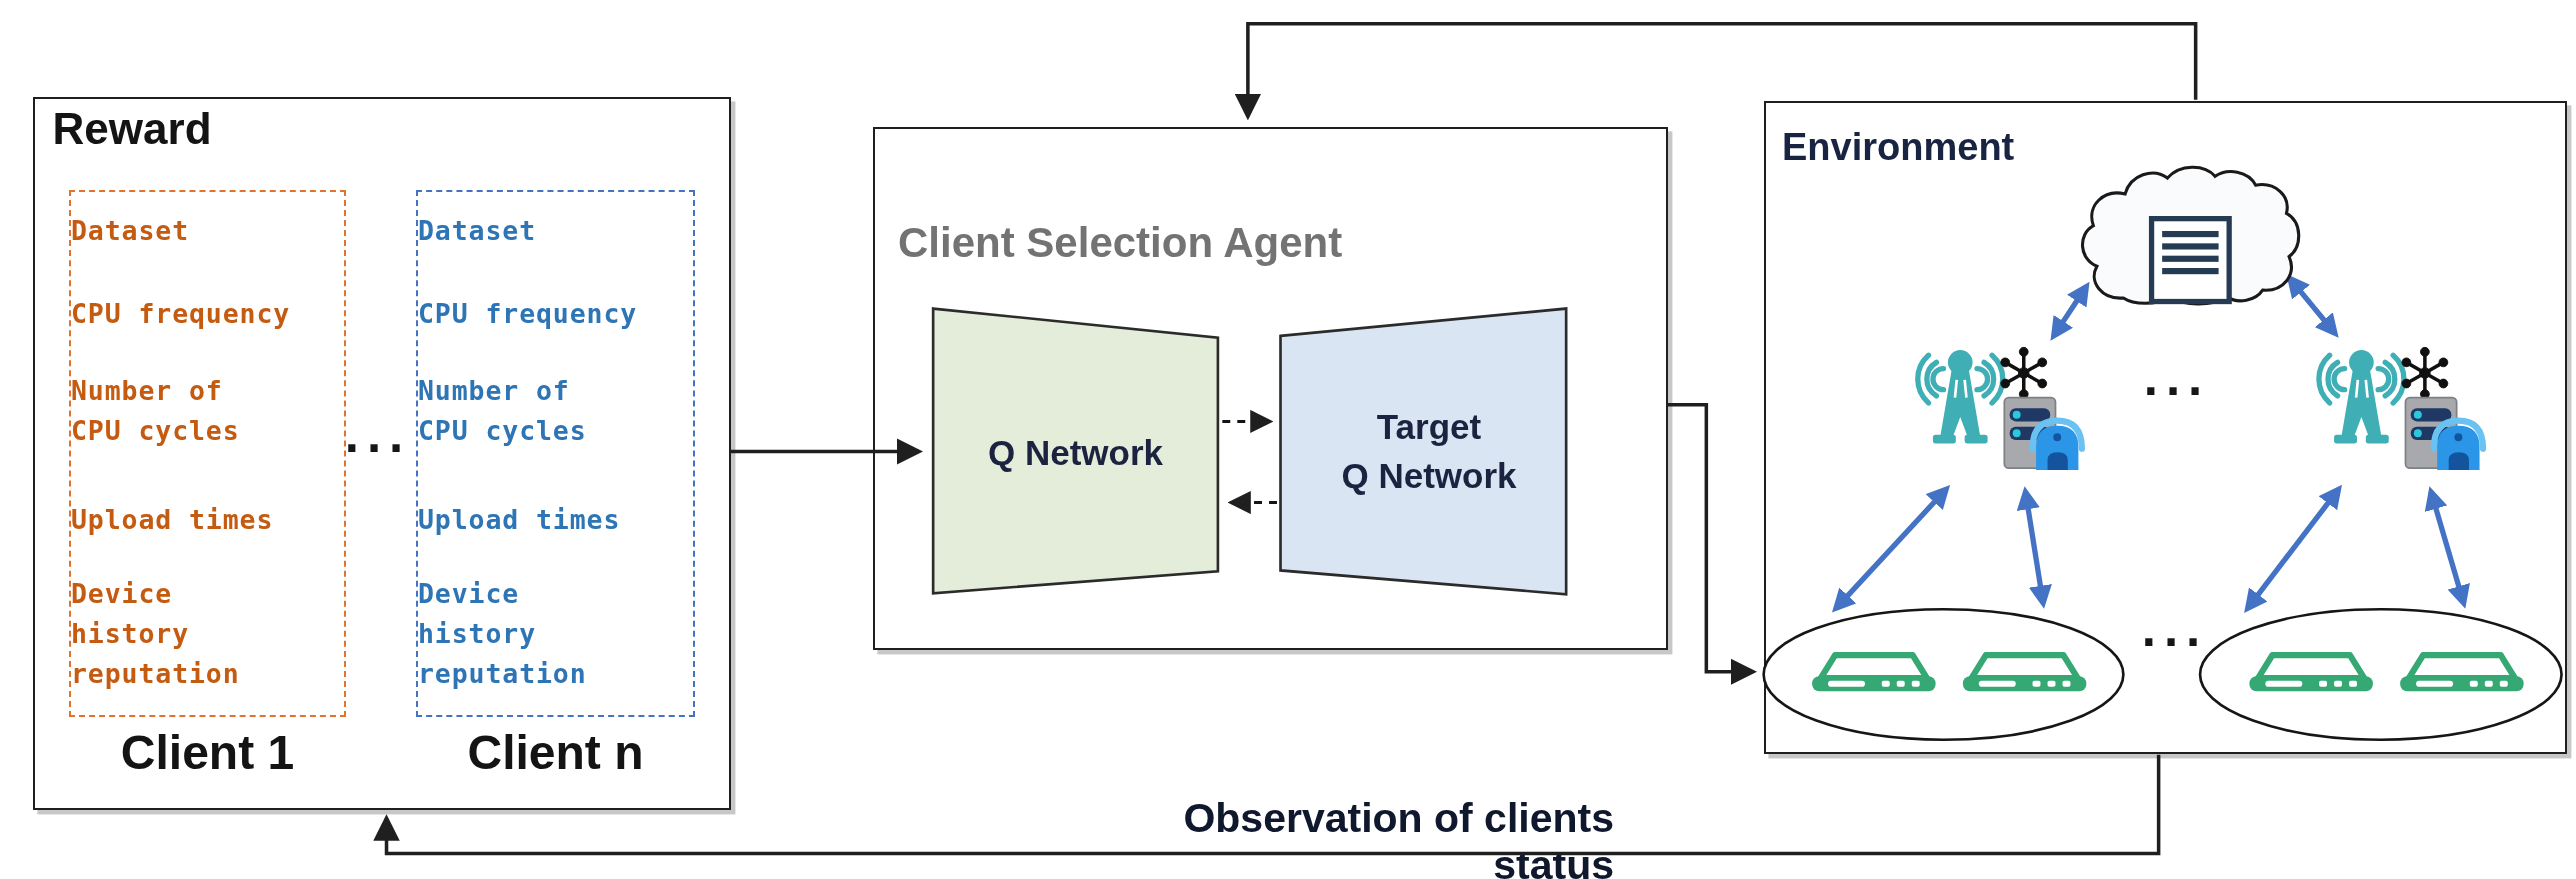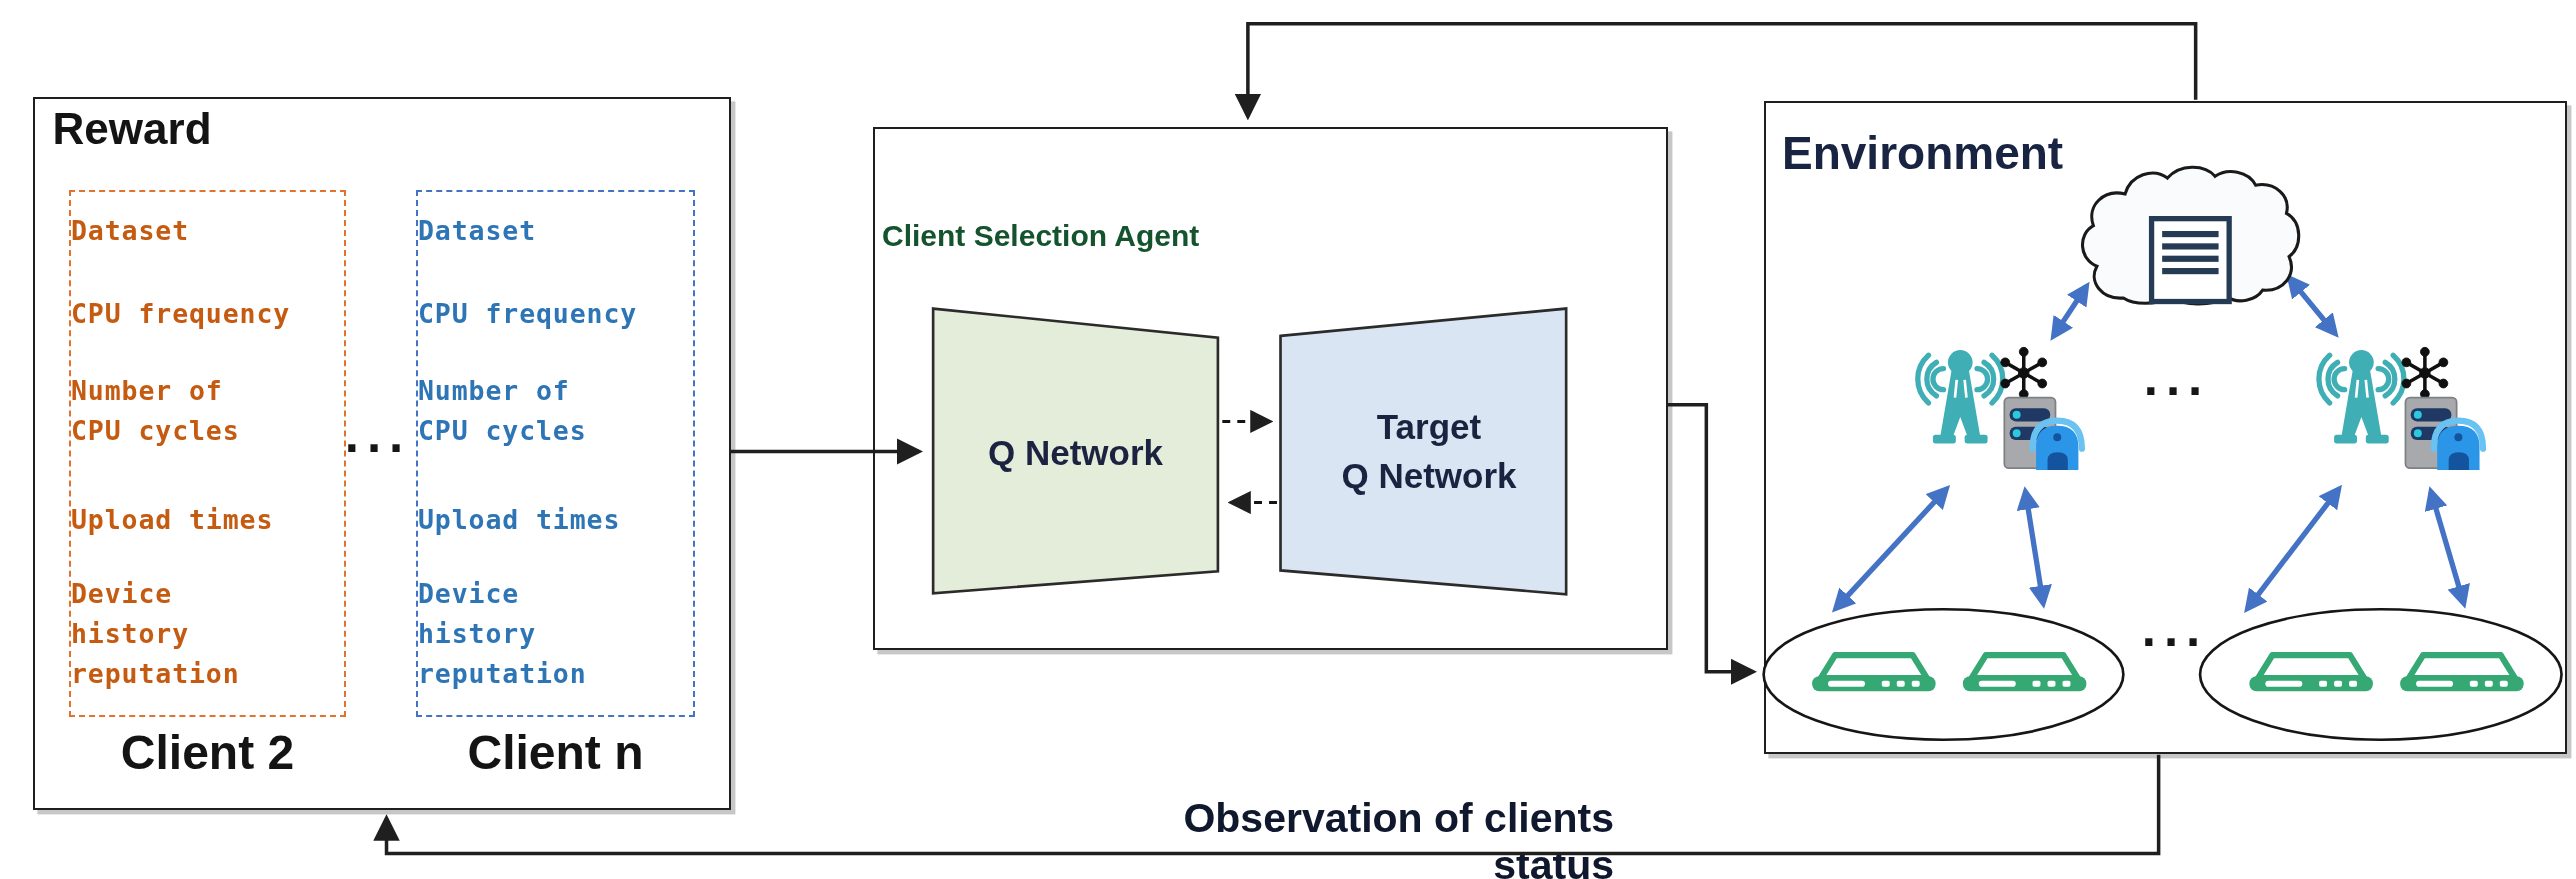--- a/index.html
+++ b/index.html
@@ -5,22 +5,22 @@
   html,body{margin:0;padding:0;background:#ffffff;}
   #canvas{position:relative;width:2576px;height:879px;background:#ffffff;overflow:hidden;
           font-family:"Liberation Sans", sans-serif;}
   .box{position:absolute;box-sizing:border-box;border:2.6px solid #1f1f1f;background:transparent;
        box-shadow:4.4px 4.4px 0 rgba(130,130,130,0.45);}
   #state-box{left:33px;top:97px;width:698px;height:713px;}
   #agent-box{left:873px;top:127px;width:795px;height:523px;}
   #env-box{left:1764px;top:101px;width:803px;height:653px;}
   .title{position:absolute;white-space:nowrap;font-weight:600;}
   #state-title{left:17.6px;top:5.3px;font-size:44px;color:#141414;}
-  #agent-title{left:7px;top:90px;font-size:30px;color:#14532d;}
-  #env-title{left:16px;top:23px;font-size:46px;color:#182441;}
+  #agent-title{left:23px;top:90px;font-size:42px;color:#737373;}
+  #env-title{left:16px;top:23px;font-size:38px;color:#182441;}
   .panel{position:absolute;box-sizing:border-box;background:transparent;}
   #client1-panel{left:69px;top:190px;width:277px;height:527px;border:2.6px dashed #E3732C;}
   #clientn-panel{left:416px;top:190px;width:279px;height:527px;border:2.6px dashed #4472C4;}
   .attr{position:absolute;left:0;right:0;text-align:left;white-space:pre-line;
         font-family:"DejaVu Sans Mono", monospace;font-size:26.5px;font-weight:600;
         line-height:40px;letter-spacing:0.9px;}
   #client1-panel .attr{color:#C55A11;}
   #clientn-panel .attr{color:#2E75B6;}
   .a0{top:19.4px}.a1{top:102px}.a2{top:179px}.a3{top:308px}.a4{top:382px}
   .client-label{position:absolute;text-align:center;font-size:48px;font-weight:600;color:#141414;}
@@ -66,21 +66,21 @@
     <div class="attr a1">CPU frequency</div>
     <div class="attr a2">Number of
 CPU cycles</div>
     <div class="attr a3">Upload times</div>
     <div class="attr a4">Device
 history
 reputation</div>
   </div>
 
   <div class="dots" id="clients-ellipsis">...</div>
-  <div class="client-label" id="client1-label">Client 2</div>
+  <div class="client-label" id="client1-label">Client 1</div>
   <div class="client-label" id="clientn-label">Client n</div>
 
   <div class="box" id="agent-box">
     <div class="title" id="agent-title">Client Selection Agent</div>
   </div>
 
   <div class="box" id="env-box">
     <div class="title" id="env-title">Environment</div>
   </div>
 

